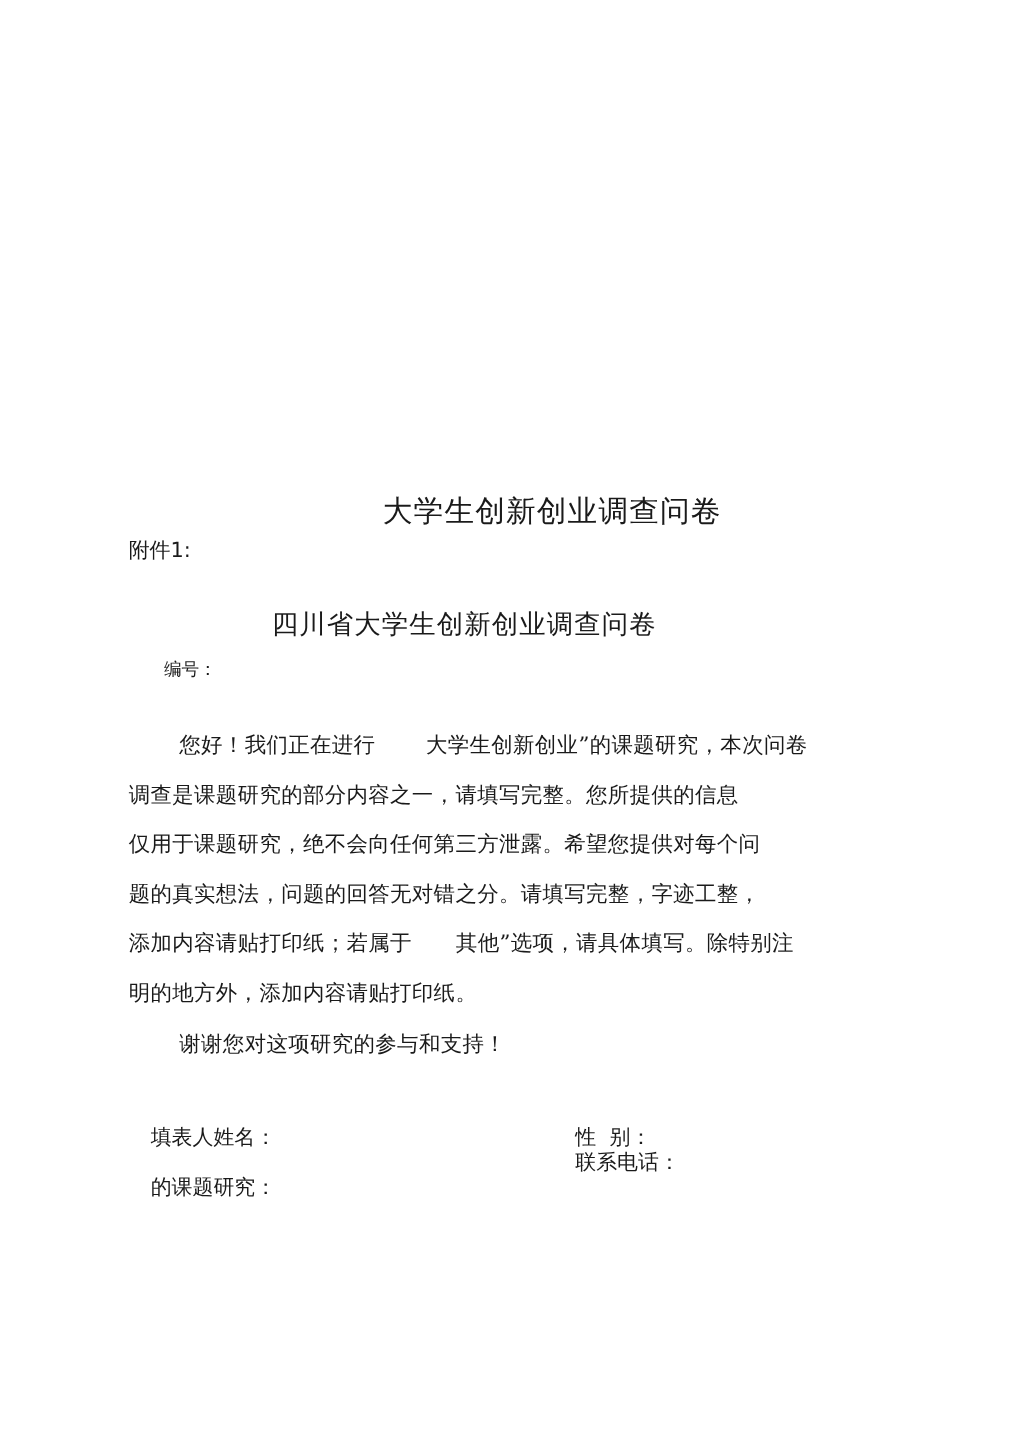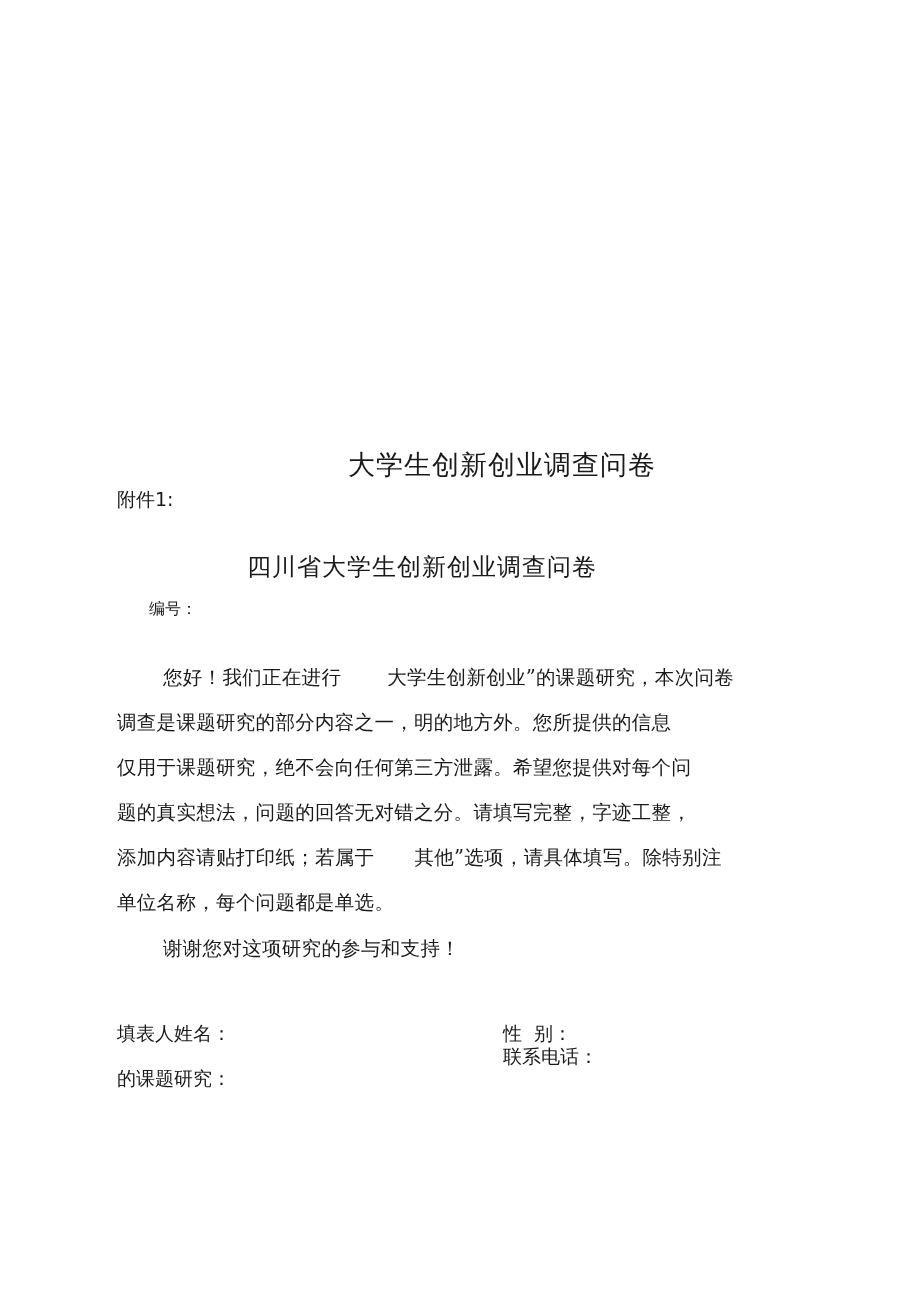--- a/index.html
+++ b/index.html
@@ -41,47 +41,48 @@
       top: 599px;
       font-size: 16px;
       margin-left: 32px;
     }
     .para-line {
       font-size: 19.5px;
       letter-spacing: 0.3px;
     }
     .field {
       font-size: 19px;
+      margin-left: 20px;
     }
     .gap { display: inline-block; width: 46px; }
   </style>
 </head>
 <body>
 
 <div>
 
   <div class="abs title-top">大学生创新创业调查问卷</div>
 
   <div class="abs attachment">附件1:</div>
 
   <div class="abs title-main">四川省大学生创新创业调查问卷</div>
 
   <div class="abs serial">编号：</div>
 
   <div>
     <div class="abs para-line" style="left:163px; top:664px;">
       <span>您好！我们正在进行</span><span class="gap"></span><span>大学生创新创业”的课题研究，本次问卷</span>
     </div>
-    <div class="abs para-line" style="left:117px; top:709px;">调查是课题研究的部分内容之一，明的地方外。您所提供的信息</div>
+    <div class="abs para-line" style="left:117px; top:709px;">调查是课题研究的部分内容之一，请填写完整。您所提供的信息</div>
     <div class="abs para-line" style="left:117px; top:754px;">仅用于课题研究，绝不会向任何第三方泄露。希望您提供对每个问</div>
     <div class="abs para-line" style="left:117px; top:799px;">题的真实想法，问题的回答无对错之分。请填写完整，字迹工整，</div>
     <div class="abs para-line" style="left:117px; top:844px;">
       <span>添加内容请贴打印纸；若属于</span><span class="gap" style="width:40px;"></span><span>其他”选项，请具体填写。除特别注</span>
     </div>
-    <div class="abs para-line" style="left:117px; top:889px;">单位名称，每个问题都是单选。</div>
+    <div class="abs para-line" style="left:117px; top:889px;">明的地方外，添加内容请贴打印纸。</div>
   </div>
 
   <div class="abs para-line" style="left:163px; top:935px;">谢谢您对这项研究的参与和支持！</div>
 
   <div>
     <div class="abs field" style="left:117px; top:1021px;">填表人姓名：</div>
     <div class="abs field" style="left:503px; top:1021px; white-space:pre;">性  别：</div>
     <div class="abs field" style="left:117px; top:1066px;">的课题研究：</div>
     <div class="abs field" style="left:503px; top:1044px;">联系电话：</div>
   </div>

